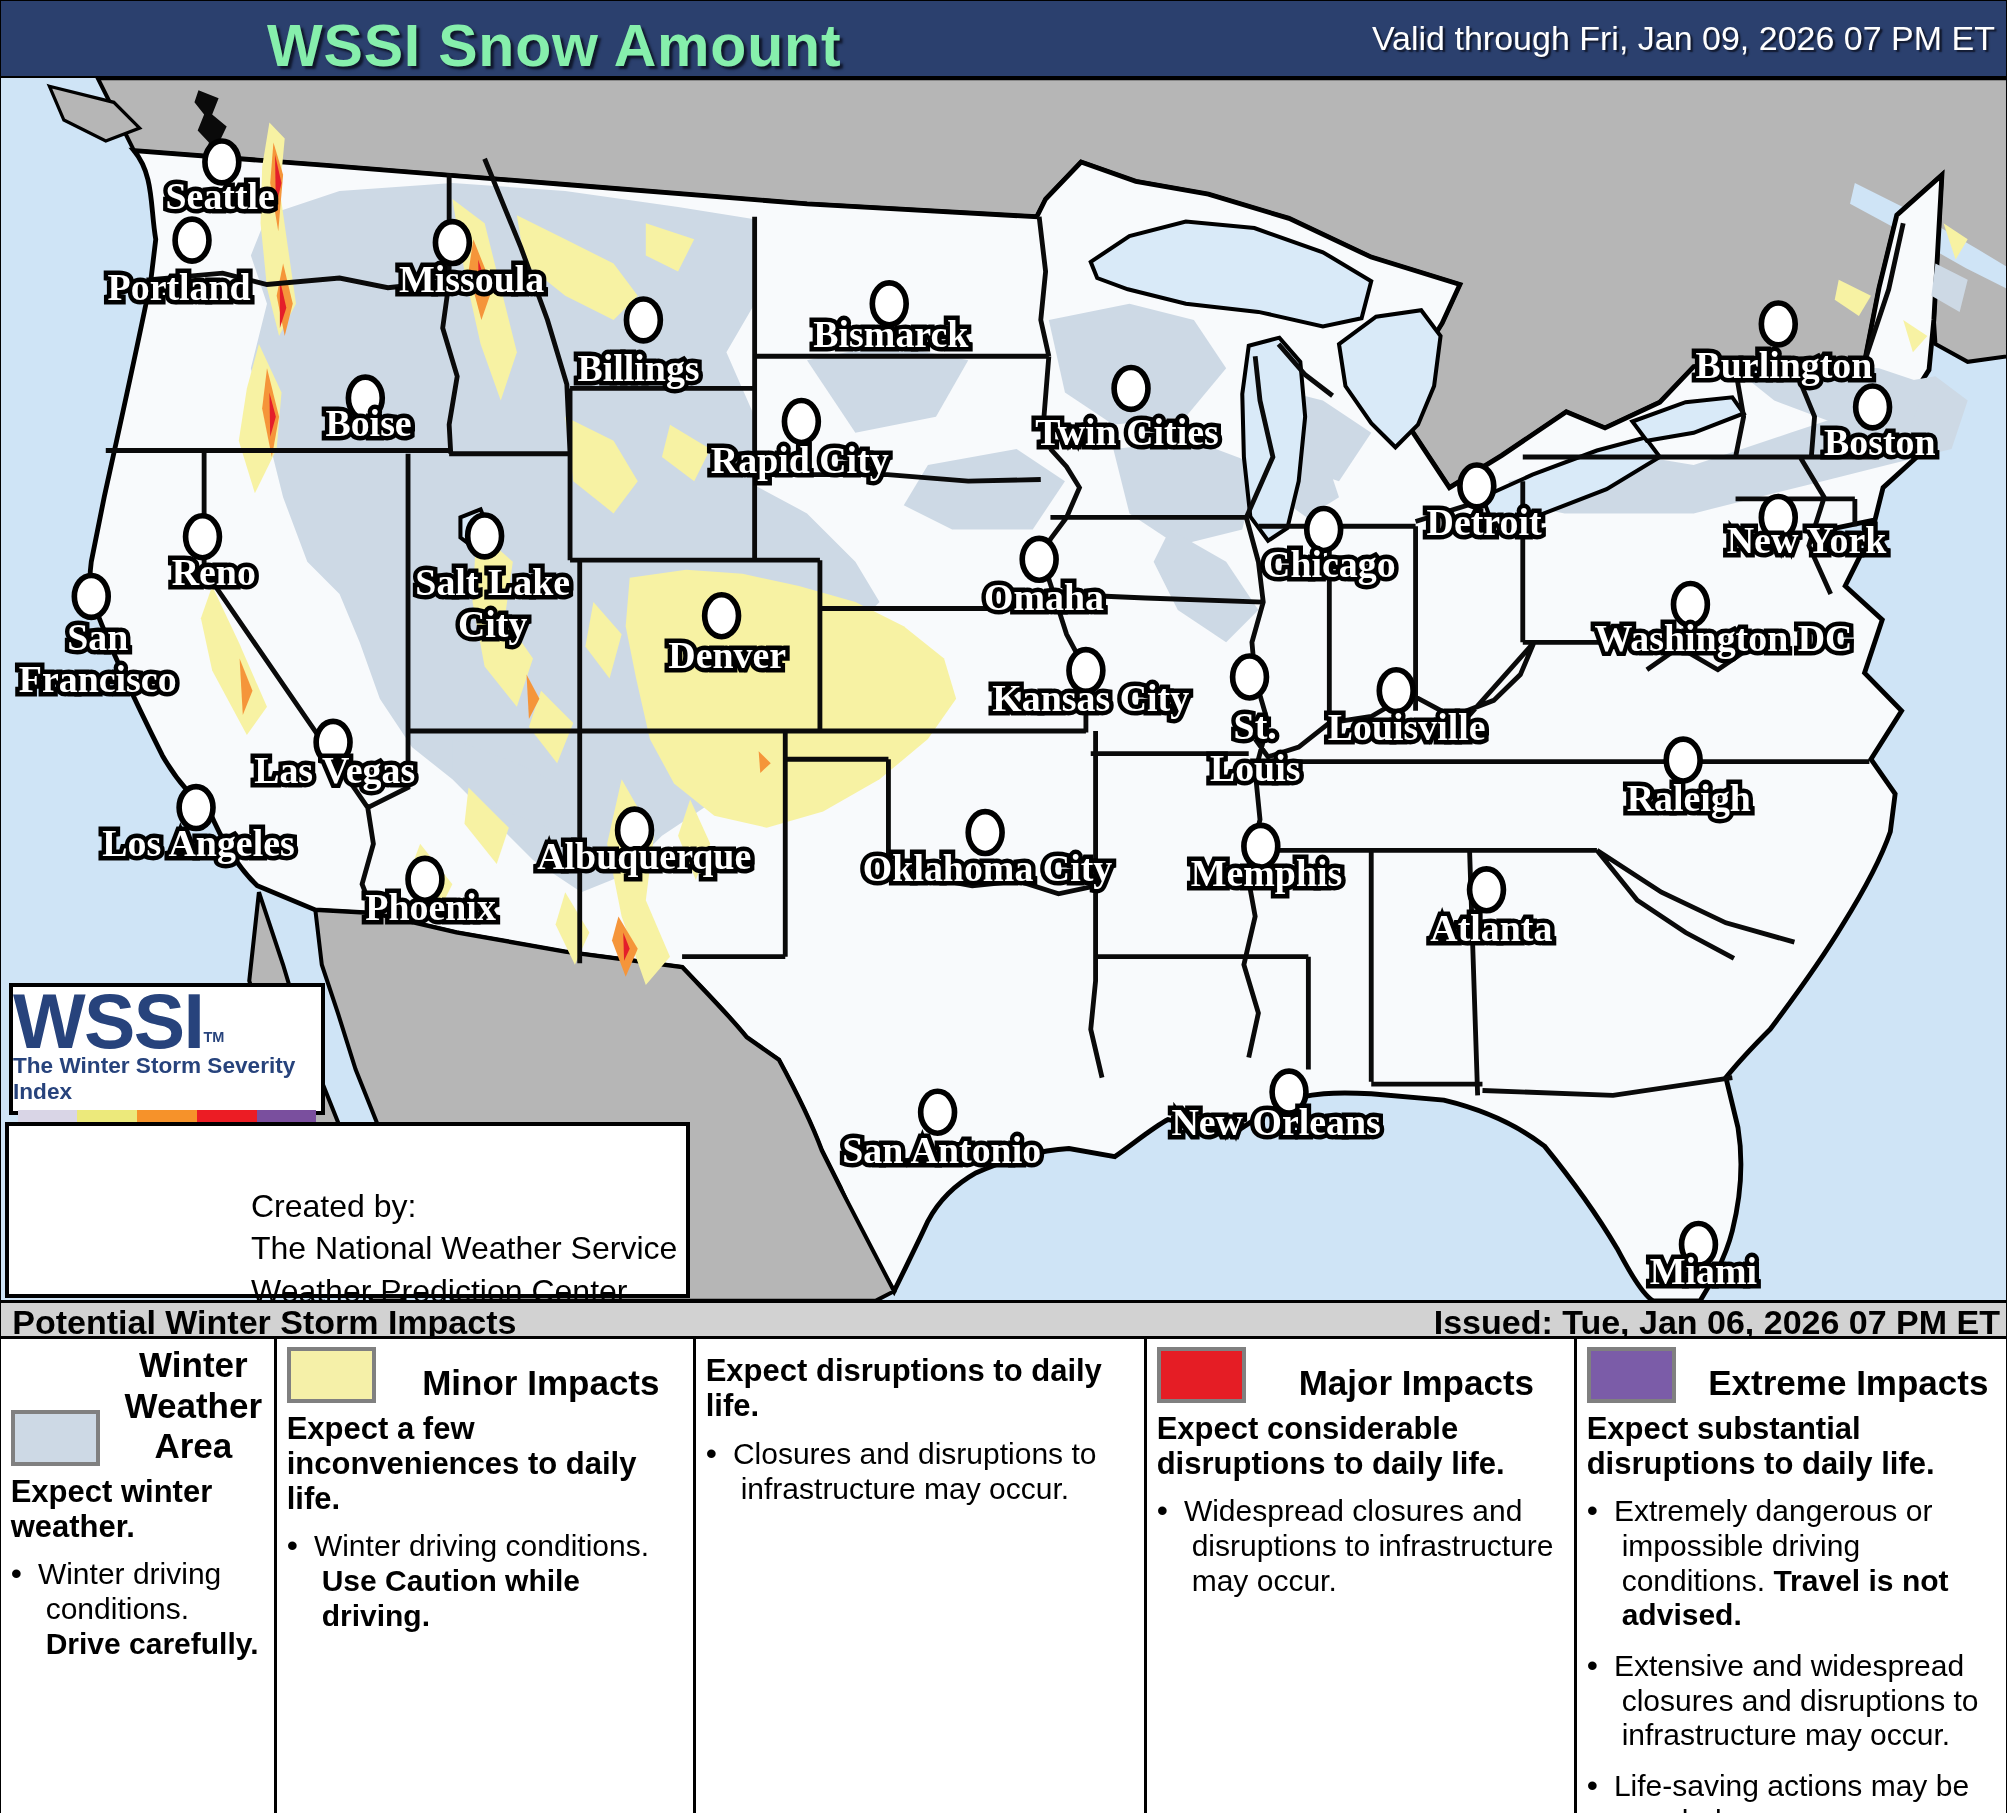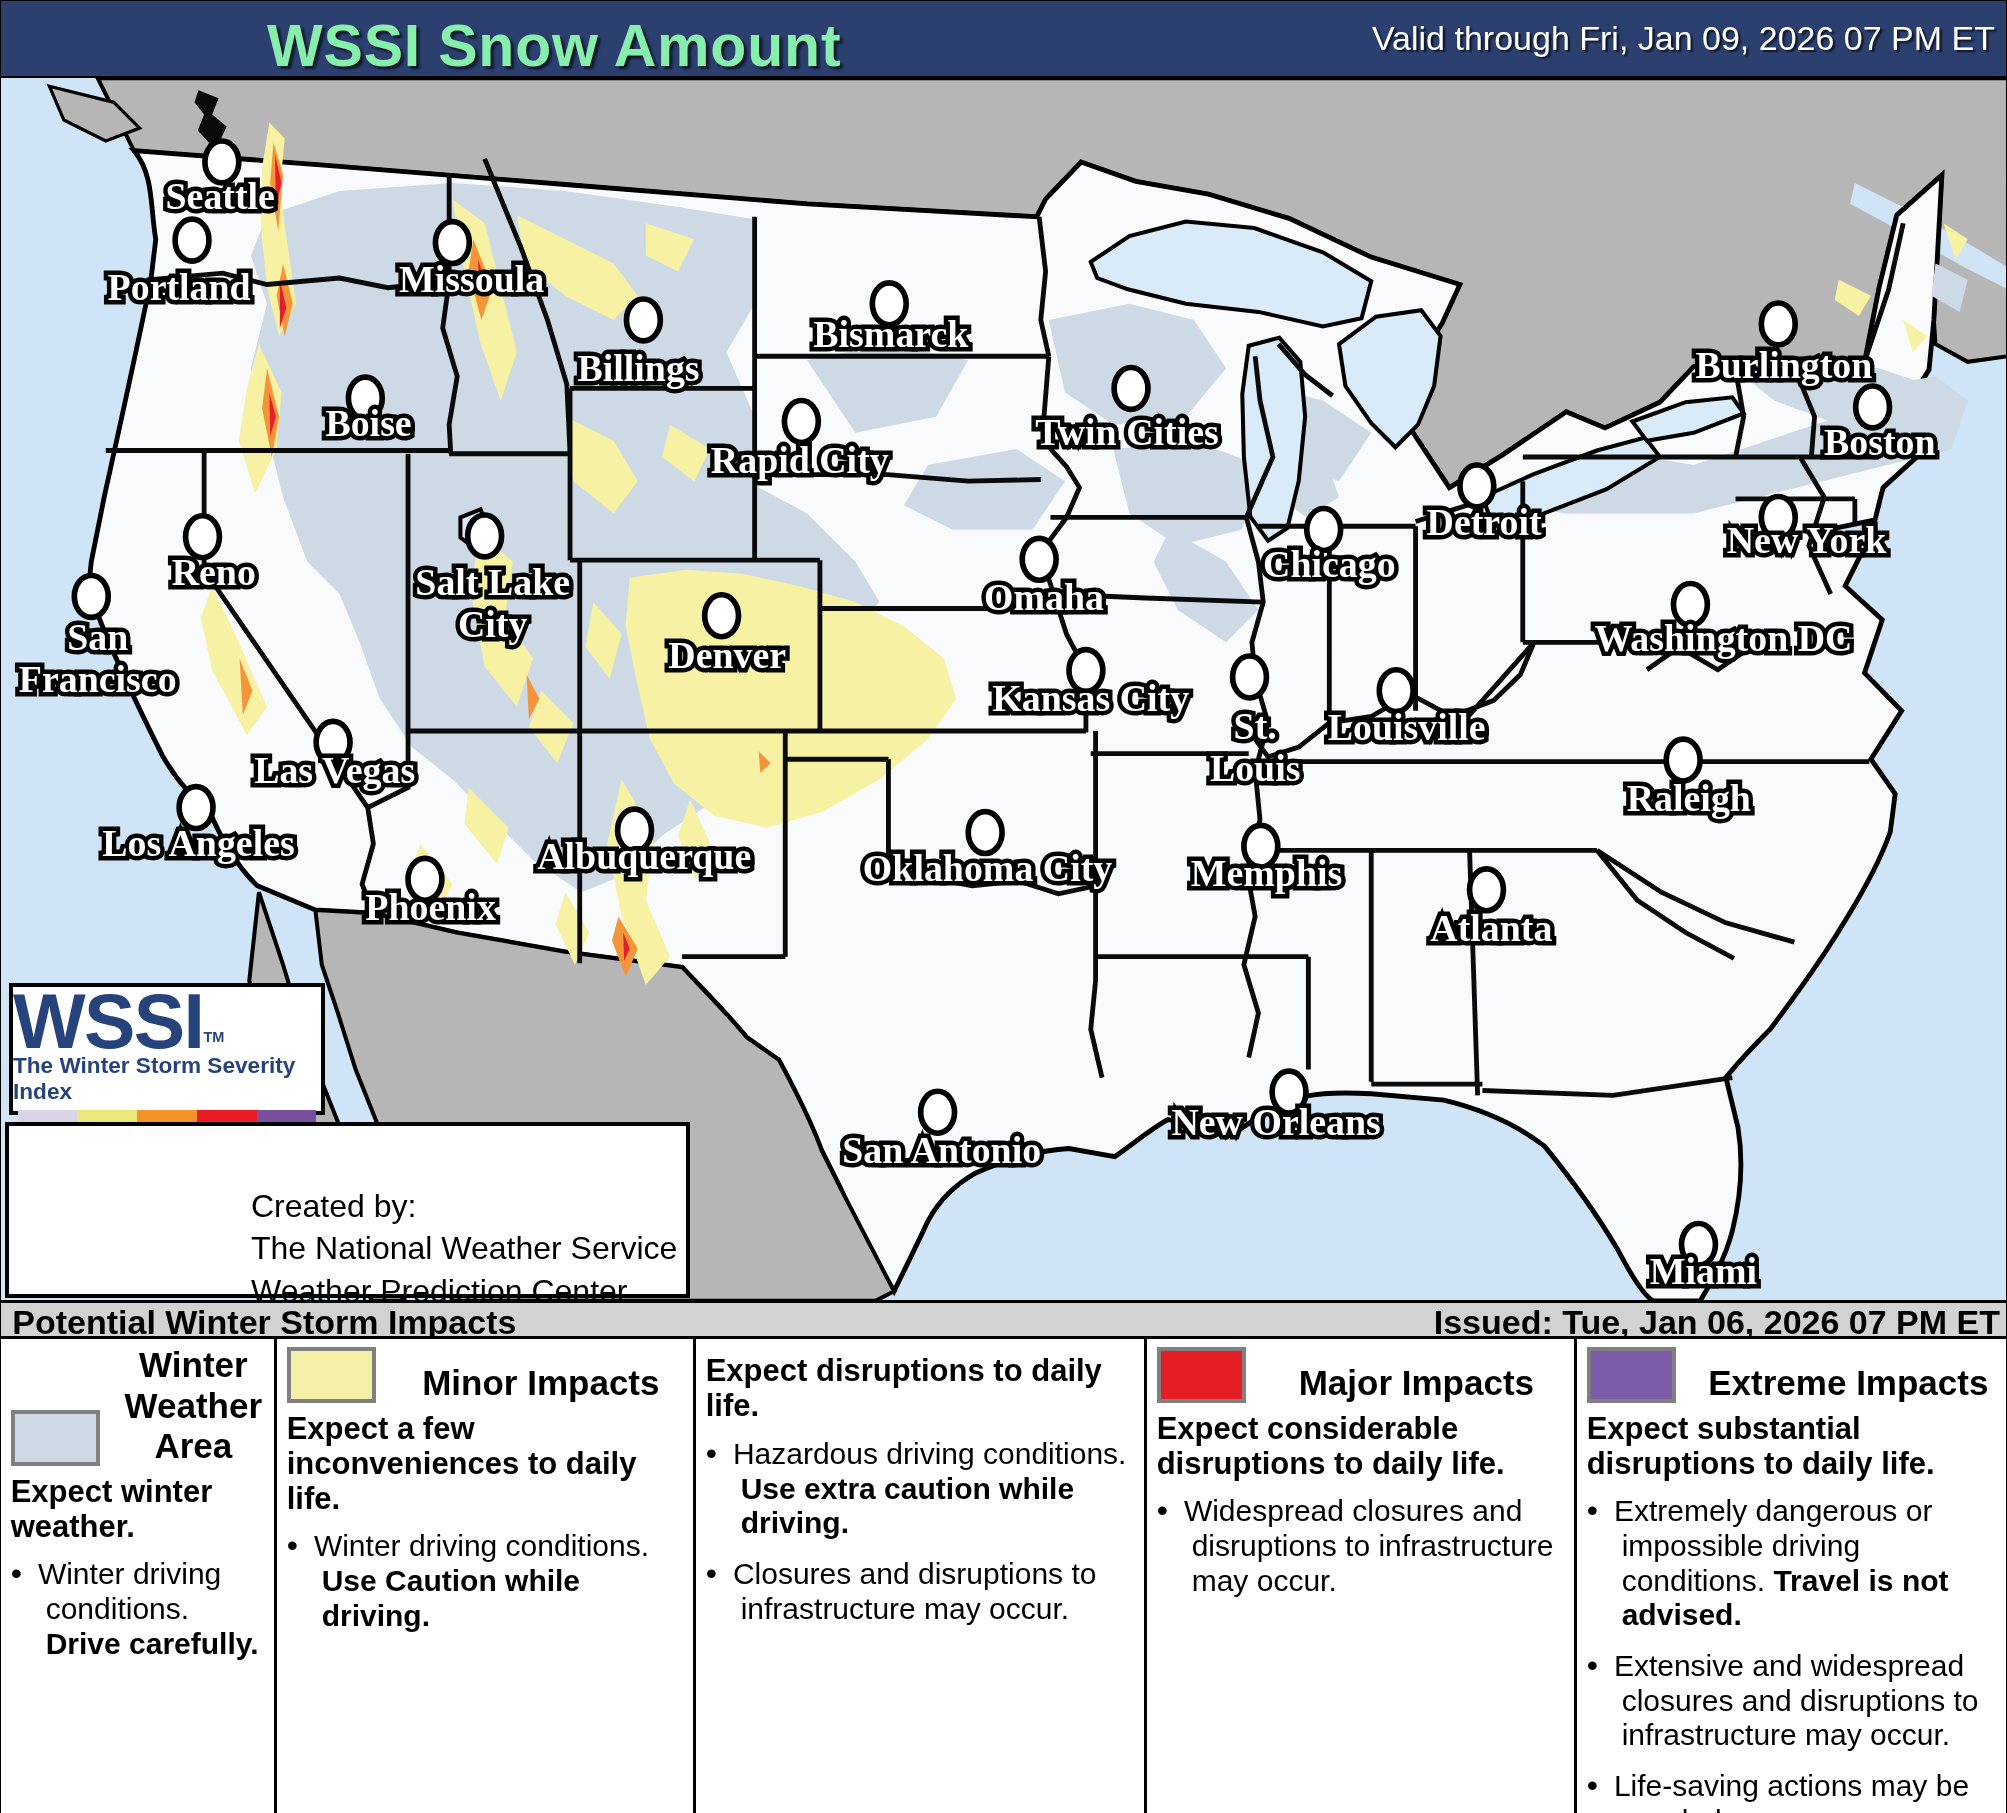--- a/index.html
+++ b/index.html
@@ -333,21 +333,20 @@
           <h3 class="legend-heading">Minor Impacts</h3>
         </div>
         <p class="legend-intro">Expect a few inconveniences to daily life.</p>
         <ul>
           <li>Winter driving conditions. <b>Use Caution while driving.</b></li>
         </ul>
       </div>
       <div class="legend-col">
         <p class="legend-intro">Expect disruptions to daily life.</p>
         <ul>
-          <li>Hazardous driving conditions. <b>Use extra caution while driving.</b></li>
           <li>Closures and disruptions to infrastructure may occur.</li>
         </ul>
       </div>
       <div class="legend-col">
         <div class="swatch-row">
           <span class="swatch" style="background: rgb(229, 29, 37);"></span>
           <h3 class="legend-heading">Major Impacts</h3>
         </div>
         <p class="legend-intro">Expect considerable disruptions to daily life.</p>
         <ul>

